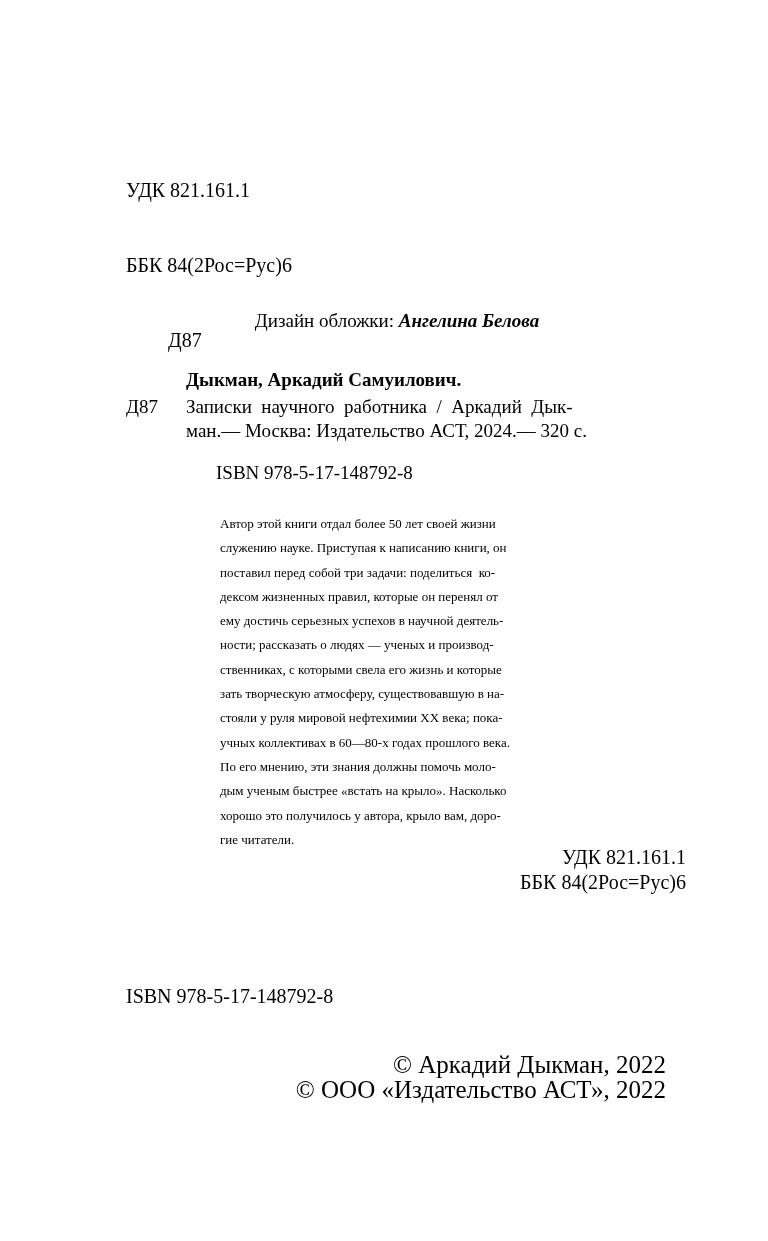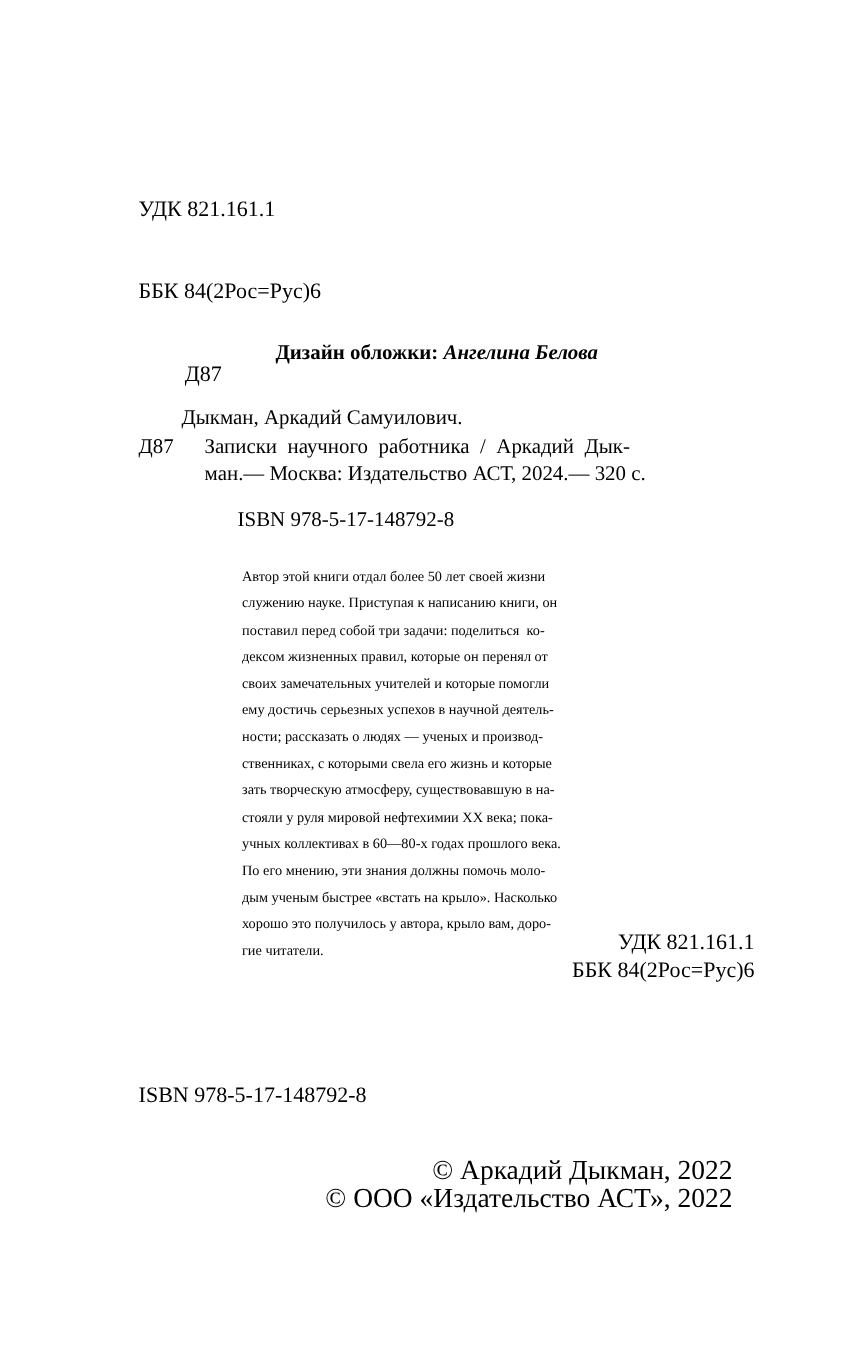--- a/index.html
+++ b/index.html
@@ -43,39 +43,39 @@
   .designer {
     position: absolute;
     left: 126px;
     top: 309px;
     width: 542px;
     text-align: center;
     font-size: 19px;
     line-height: 24px;
   }
   .designer .label {
-    font-weight: bold;
+    font-weight: normal;
   }
   .designer .name {
     font-style: italic;
     font-weight: bold;
   }
 
   
   .biblio {
     position: absolute;
     left: 126px;
     top: 368px;
     width: 560px;
     font-size: 19px;
     line-height: 24px;
   }
   .biblio .author {
-    font-weight: normal;
-    margin-left: 39px;
+    font-weight: bold;
+    margin-left: 60px;
     display: block;
   }
   .biblio .record-row {
     display: block;
     position: relative;
     margin-top: 3px;
   }
   .biblio .shelfmark {
     position: absolute;
     left: 0;
@@ -181,21 +181,20 @@
     </span>
     <span class="isbn">ISBN 978-5-17-148792-8</span>
   </div>
 
   <div class="annotation">
     <p>
       <span class="ln">Автор этой книги отдал более 50 лет своей жизни</span>
       <span class="ln">служению науке. Приступая к написанию книги, он</span>
       <span class="ln">поставил перед собой три задачи: поделиться  ко-</span>
       <span class="ln">дексом жизненных правил, которые он перенял от</span>
-      <span class="ln">своих замечательных учителей и которые помогли</span>
       <span class="ln">ему достичь серьезных успехов в научной деятель-</span>
       <span class="ln">ности; рассказать о людях — ученых и производ-</span>
       <span class="ln">ственниках, с которыми свела его жизнь и которые</span>
       <span class="ln">зать творческую атмосферу, существовавшую в на-</span>
       <span class="ln">стояли у руля мировой нефтехимии XX века; пока-</span>
       <span class="ln">учных коллективах в 60—80-х годах прошлого века.</span>
     </p>
     <p>
       <span class="ln">По его мнению, эти знания должны помочь моло-</span>
       <span class="ln">дым ученым быстрее «встать на крыло». Насколько</span>

